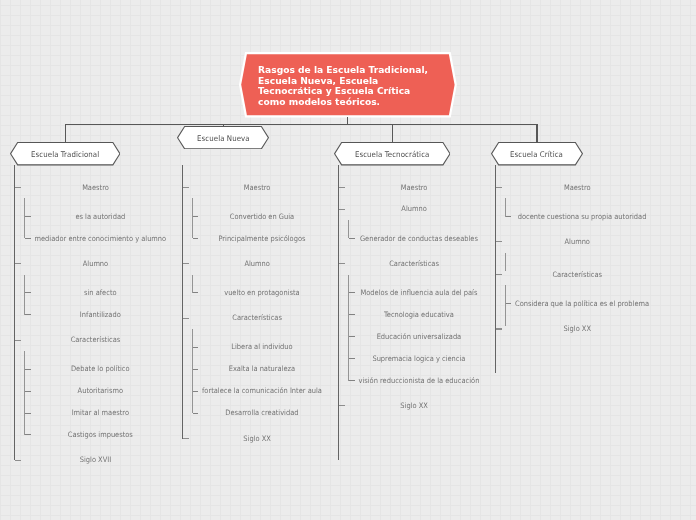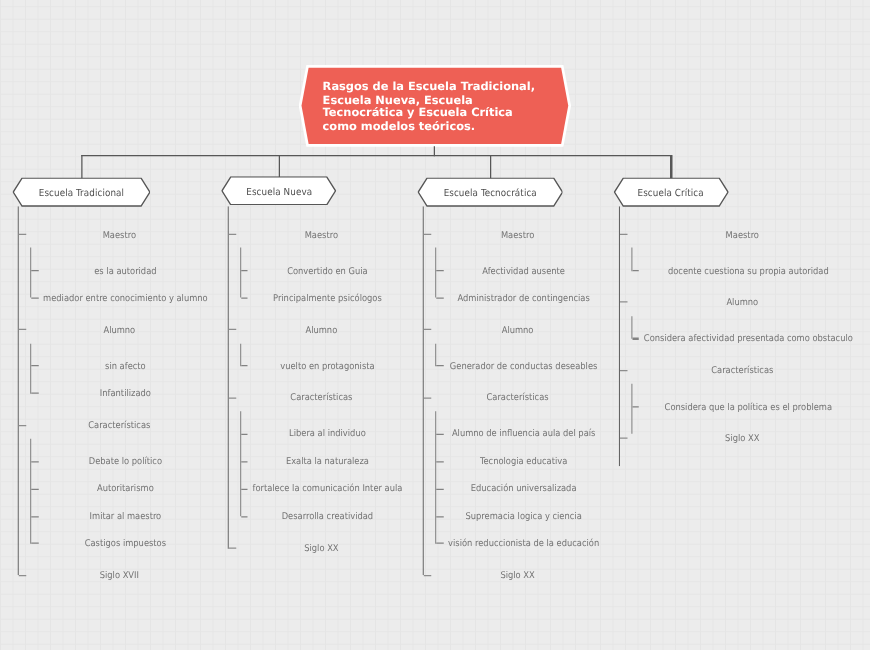--- a/index.html
+++ b/index.html
@@ -169,21 +169,21 @@
             <li class="node">
               <div class="rowlabel"><span class="tick"></span><span>Castigos impuestos</span></div>
             </li>
           </ul>
         </li>
         <li class="node">
           <div class="rowlabel"><span class="tick"></span><span>Siglo XVII</span></div>
         </li>
       </ul>
 </div>
-<div class="branch-head" style="left:177.4px;top:141px;width:92.0px;">
+<div class="branch-head" style="left:177.4px;top:126px;width:92.0px;">
 <svg width="92.0" height="23.4" viewBox="0 0 92.0 23.4">
         <polygon points="7.60,0.55 84.40,0.55 91.45,11.70 84.40,22.85 7.60,22.85 0.55,11.70" fill="#ffffff" stroke="#565656" stroke-width="1.1" stroke-linejoin="miter"></polygon>
       </svg>
 <div class="hexlabel">Escuela Nueva</div>
 </div>
 <div class="branch-tree" style="left:181.9px;top:165.4px;">
 <ul class="lvl1">
         <div class="trunk" style="height:273.20px"></div>
         <li class="node">
           <div class="rowlabel"><span class="tick"></span><span>Maestro</span></div>
@@ -233,45 +233,36 @@
 <svg width="116.6" height="23.4" viewBox="0 0 116.6 23.4">
         <polygon points="7.60,0.55 109.00,0.55 116.05,11.70 109.00,22.85 7.60,22.85 0.55,11.70" fill="#ffffff" stroke="#565656" stroke-width="1.1" stroke-linejoin="miter"></polygon>
       </svg>
 <div class="hexlabel">Escuela Tecnocrática</div>
 </div>
 <div class="branch-tree" style="left:338.4px;top:165.4px;">
 <ul class="lvl1">
         <div class="trunk" style="height:295.10px"></div>
         <li class="node">
           <div class="rowlabel"><span class="tick"></span><span>Maestro</span></div>
-          <ul class="lvl2">
-            <div class="trunk" style="height:40.05px"></div>
-            <li class="node">
-              <div class="rowlabel"><span class="tick"></span><span>Afectividad ausente</span></div>
-            </li>
-            <li class="node">
-              <div class="rowlabel"><span class="tick"></span><span>Administrador de contingencias</span></div>
-            </li>
-          </ul>
         </li>
         <li class="node">
           <div class="rowlabel"><span class="tick"></span><span>Alumno</span></div>
           <ul class="lvl2">
             <div class="trunk" style="height:18.15px"></div>
             <li class="node">
               <div class="rowlabel"><span class="tick"></span><span>Generador de conductas deseables</span></div>
             </li>
           </ul>
         </li>
         <li class="node">
           <div class="rowlabel"><span class="tick"></span><span>Características</span></div>
           <ul class="lvl2">
             <div class="trunk" style="height:105.75px"></div>
             <li class="node">
-              <div class="rowlabel"><span class="tick"></span><span>Alumno de influencia aula del país</span></div>
+              <div class="rowlabel"><span class="tick"></span><span>Modelos de influencia aula del país</span></div>
             </li>
             <li class="node">
               <div class="rowlabel"><span class="tick"></span><span>Tecnologia educativa</span></div>
             </li>
             <li class="node">
               <div class="rowlabel"><span class="tick"></span><span>Educación universalizada</span></div>
             </li>
             <li class="node">
               <div class="rowlabel"><span class="tick"></span><span>Supremacia logica y ciencia</span></div>
             </li>
@@ -300,23 +291,20 @@
             <div class="trunk" style="height:18.15px"></div>
             <li class="node">
               <div class="rowlabel"><span class="tick"></span><span>docente cuestiona su propia autoridad</span></div>
             </li>
           </ul>
         </li>
         <li class="node">
           <div class="rowlabel"><span class="tick"></span><span>Alumno</span></div>
           <ul class="lvl2">
             <div class="trunk" style="height:18.15px"></div>
-            <li class="node">
-              <div class="rowlabel"><span class="tick"></span><span>Considera afectividad presentada como obstaculo</span></div>
-            </li>
           </ul>
         </li>
         <li class="node">
           <div class="rowlabel"><span class="tick"></span><span>Características</span></div>
           <ul class="lvl2">
             <div class="trunk" style="height:40.05px"></div>
             <li class="node">
               <div class="rowlabel"><span class="tick"></span><span>Considera que la política es el problema</span></div>
             </li>
           </ul>

